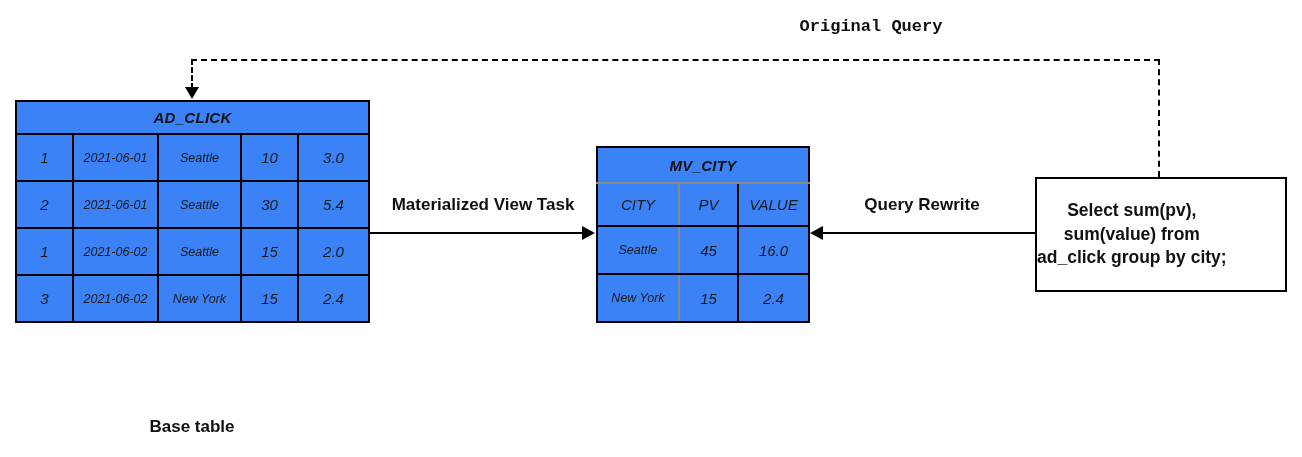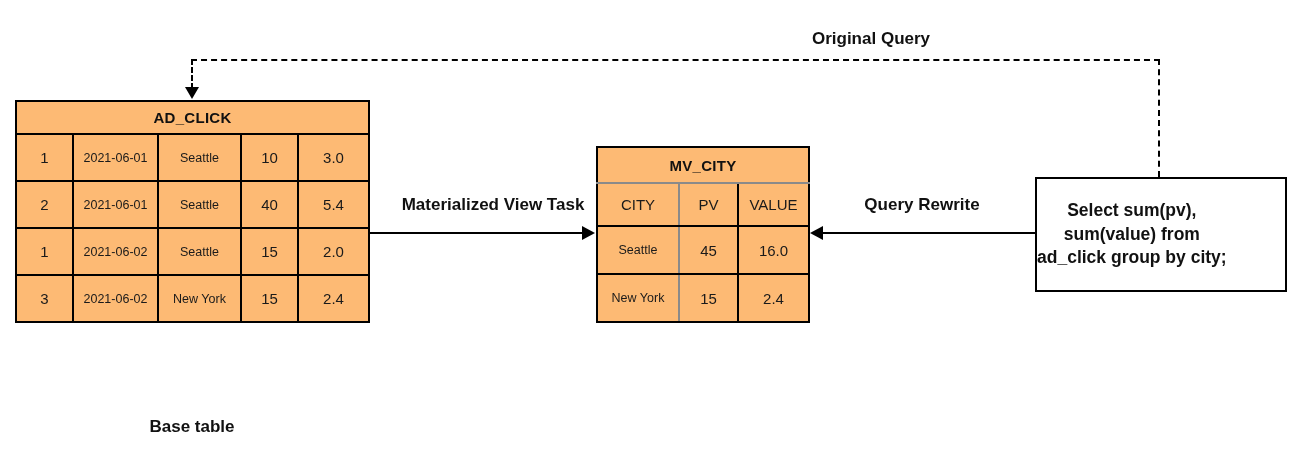--- a/index.html
+++ b/index.html
@@ -11,21 +11,22 @@
     font-family: "Liberation Sans", sans-serif;
     color: #111111;
     overflow: hidden;
   }
   .abs { position: absolute; }
 
   
   table.dtable {
     border-collapse: collapse;
     table-layout: fixed;
-    background: #fdba74;
+    background: #3b82f6;
+    font-style: italic;
   }
   table.dtable td {
     border: 2px solid #000000;
     text-align: center;
     vertical-align: middle;
     padding: 0 2px;
     overflow: hidden;
     white-space: nowrap;
   }
   td.tbl-title {
@@ -111,21 +112,21 @@
       <td class="cell">1</td>
       <td class="cell-sm">2021-06-01</td>
       <td class="cell-sm">Seattle</td>
       <td class="cell">10</td>
       <td class="cell">3.0</td>
     </tr>
     <tr style="height:47px">
       <td class="cell">2</td>
       <td class="cell-sm">2021-06-01</td>
       <td class="cell-sm">Seattle</td>
-      <td class="cell">40</td>
+      <td class="cell">30</td>
       <td class="cell">5.4</td>
     </tr>
     <tr style="height:47px">
       <td class="cell">1</td>
       <td class="cell-sm">2021-06-02</td>
       <td class="cell-sm">Seattle</td>
       <td class="cell">15</td>
       <td class="cell">2.0</td>
     </tr>
     <tr style="height:47px">
@@ -167,27 +168,27 @@
     </table>
 
   <div class="abs" id="query-box">
     <span>Select sum(pv),
 sum(value) from
 ad_click group by city;</span>
   </div>
 
   <div class="abs hline" style="left:368px; top:232px; width:216px;"></div>
   <div class="abs arr-right" style="left:582px; top:226px;"></div>
-  <div class="abs lbl" style="left:479px; top:195px;padding-left:28px;">Materialized View Task</div>
+  <div class="abs lbl" style="left:469px; top:195px;padding-left:28px;">Materialized View Task</div>
 
   <div class="abs hline" style="left:821px; top:232px; width:214px;"></div>
   <div class="abs arr-left" style="left:810px; top:226px;"></div>
   <div class="abs lbl" style="left:922px; top:195px;">Query Rewrite</div>
 
   <div class="abs vdash" style="left:1158px; top:59px; height:118px;"></div>
   <div class="abs hdash" style="left:191px; top:59px; width:969px;"></div>
   <div class="abs vdash" style="left:191px; top:59px; height:30px;"></div>
   <div class="abs arr-down" style="left:185px; top:87px;"></div>
-  <div class="abs lbl" style="left:871px; top:29px;">Original Query</div>
+  <div class="abs lbl" style="left:871px; top:17px;font-family:Liberation Mono, monospace;">Original Query</div>
 
   <div class="abs lbl" style="left:192px; top:417px;">Base table</div>
 
 </div>
 
 </body></html>

